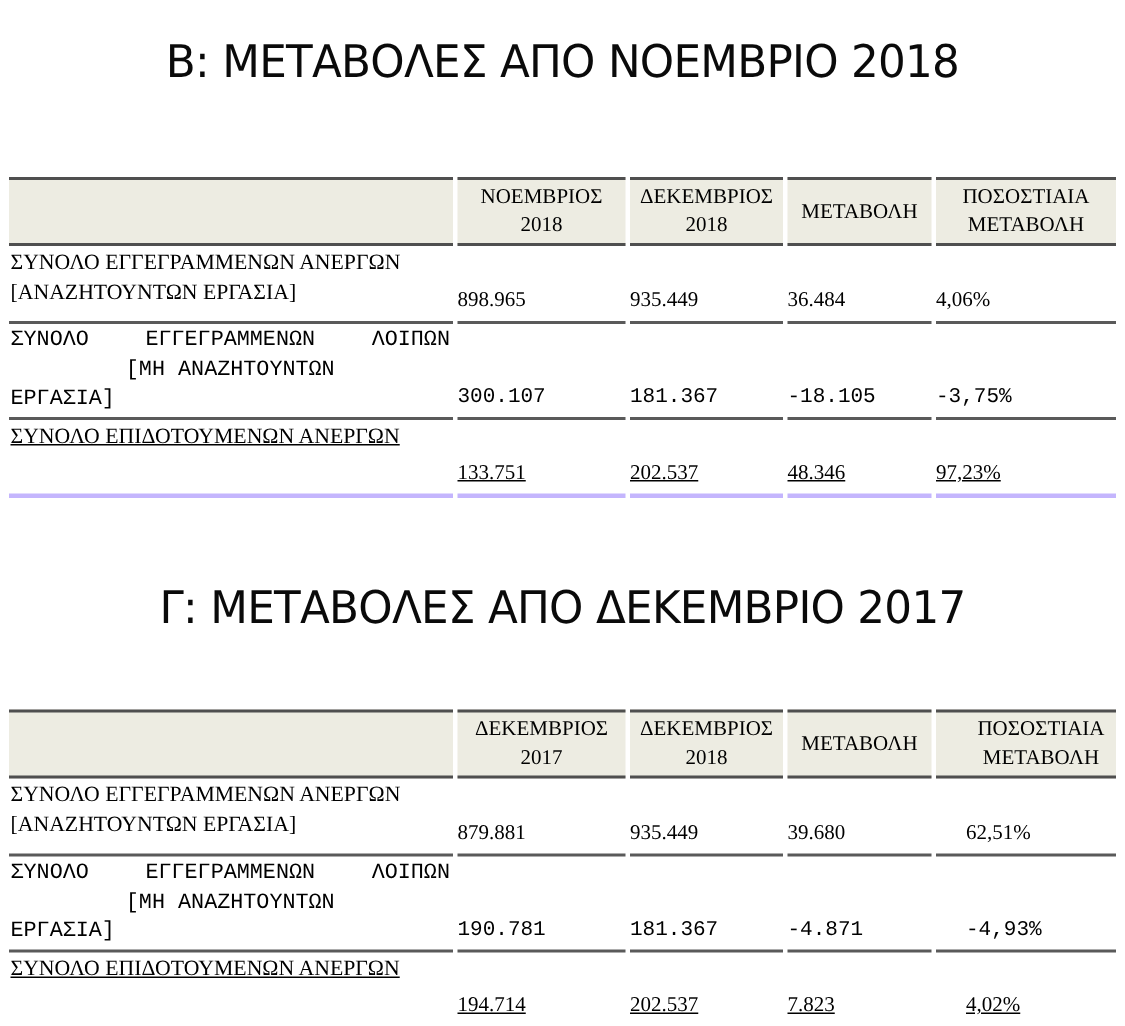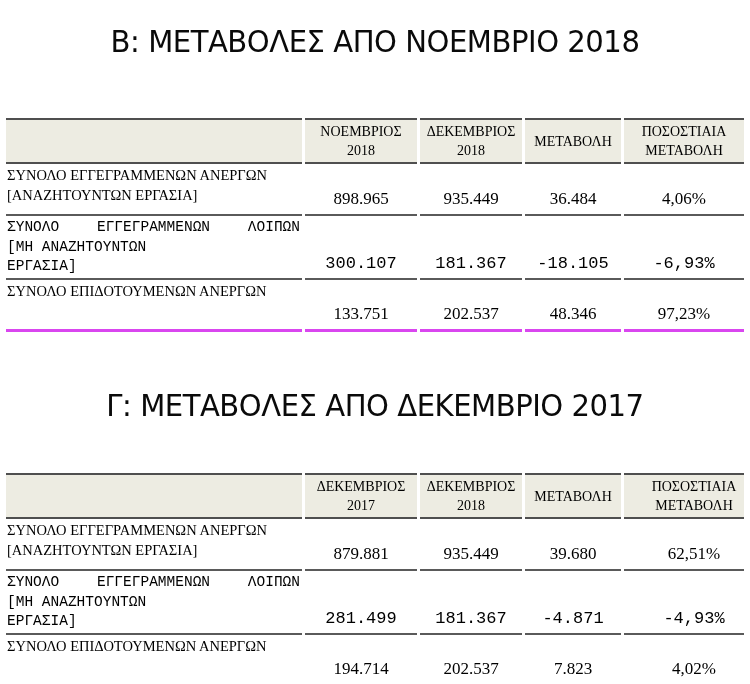--- a/index.html
+++ b/index.html
@@ -48,36 +48,36 @@
     padding:0;
   }
   .t2 th.pct { padding-left:20px; }
   .t2 td.pct { padding-left:20px; }
   tbody td {
     border-bottom:2px solid #5a5a5a;
     padding:0;
   }
   tr.row-1 td { height:45px; }
   tr.row-2 td { height:57px;font-family:Liberation Mono, monospace; }
-  tr.row-3 td { height:44px; border-bottom:3px solid #d946ef; }
+  tr.row-3 td { height:44px; border-bottom:3px solid #c4b5fd;text-decoration:underline; }
   td.label {
     vertical-align:top;
     padding:2px 2px 0 1px;
     font-size:14.5px;
     line-height:19.5px;
   }
   td.val {
     vertical-align:bottom;
-    text-align:center;
-    font-size:17px;
+    text-align:left;
+    font-size:14px;
     padding-bottom:5px;
   }
   .ln          { text-align:left; }
   .ln-stretch  { text-align:justify; text-align-last:justify; }
-  .ln-center   { }
+  .ln-center   { text-align:center; }
 </style>
 </head>
 <body>
 
 <div>
   <div class="section-title title-b">Β: ΜΕΤΑΒΟΛΕΣ ΑΠΟ ΝΟΕΜΒΡΙΟ 2018</div>
 
   <table class="stats-table t1">
     <colgroup>
       <col class="c-label">
@@ -119,21 +119,21 @@
       </tr>
       <tr class="row-2">
         <td class="label">
           <div class="ln ln-stretch">ΣΥΝΟΛΟ ΕΓΓΕΓΡΑΜΜΕΝΩΝ ΛΟΙΠΩΝ</div>
           <div class="ln ln-center">[ΜΗ ΑΝΑΖΗΤΟΥΝΤΩΝ</div>
           <div class="ln">ΕΡΓΑΣΙΑ]</div>
         </td>
         <td class="val">300.107</td>
         <td class="val">181.367</td>
         <td class="val">-18.105</td>
-        <td class="val">-6,93%</td>
+        <td class="val">-3,75%</td>
       </tr>
       <tr class="row-3">
         <td class="label">
           <div class="ln">ΣΥΝΟΛΟ ΕΠΙΔΟΤΟΥΜΕΝΩΝ ΑΝΕΡΓΩΝ</div>
         </td>
         <td class="val">133.751</td>
         <td class="val">202.537</td>
         <td class="val">48.346</td>
         <td class="val">97,23%</td>
       </tr>
@@ -182,21 +182,21 @@
         <td class="val">935.449</td>
         <td class="val">39.680</td>
         <td class="val pct">62,51%</td>
       </tr>
       <tr class="row-2">
         <td class="label">
           <div class="ln ln-stretch">ΣΥΝΟΛΟ ΕΓΓΕΓΡΑΜΜΕΝΩΝ ΛΟΙΠΩΝ</div>
           <div class="ln ln-center">[ΜΗ ΑΝΑΖΗΤΟΥΝΤΩΝ</div>
           <div class="ln">ΕΡΓΑΣΙΑ]</div>
         </td>
-        <td class="val">281.499</td>
+        <td class="val">190.781</td>
         <td class="val">181.367</td>
         <td class="val">-4.871</td>
         <td class="val pct">-4,93%</td>
       </tr>
       <tr class="row-3">
         <td class="label">
           <div class="ln">ΣΥΝΟΛΟ ΕΠΙΔΟΤΟΥΜΕΝΩΝ ΑΝΕΡΓΩΝ</div>
         </td>
         <td class="val">194.714</td>
         <td class="val">202.537</td>

